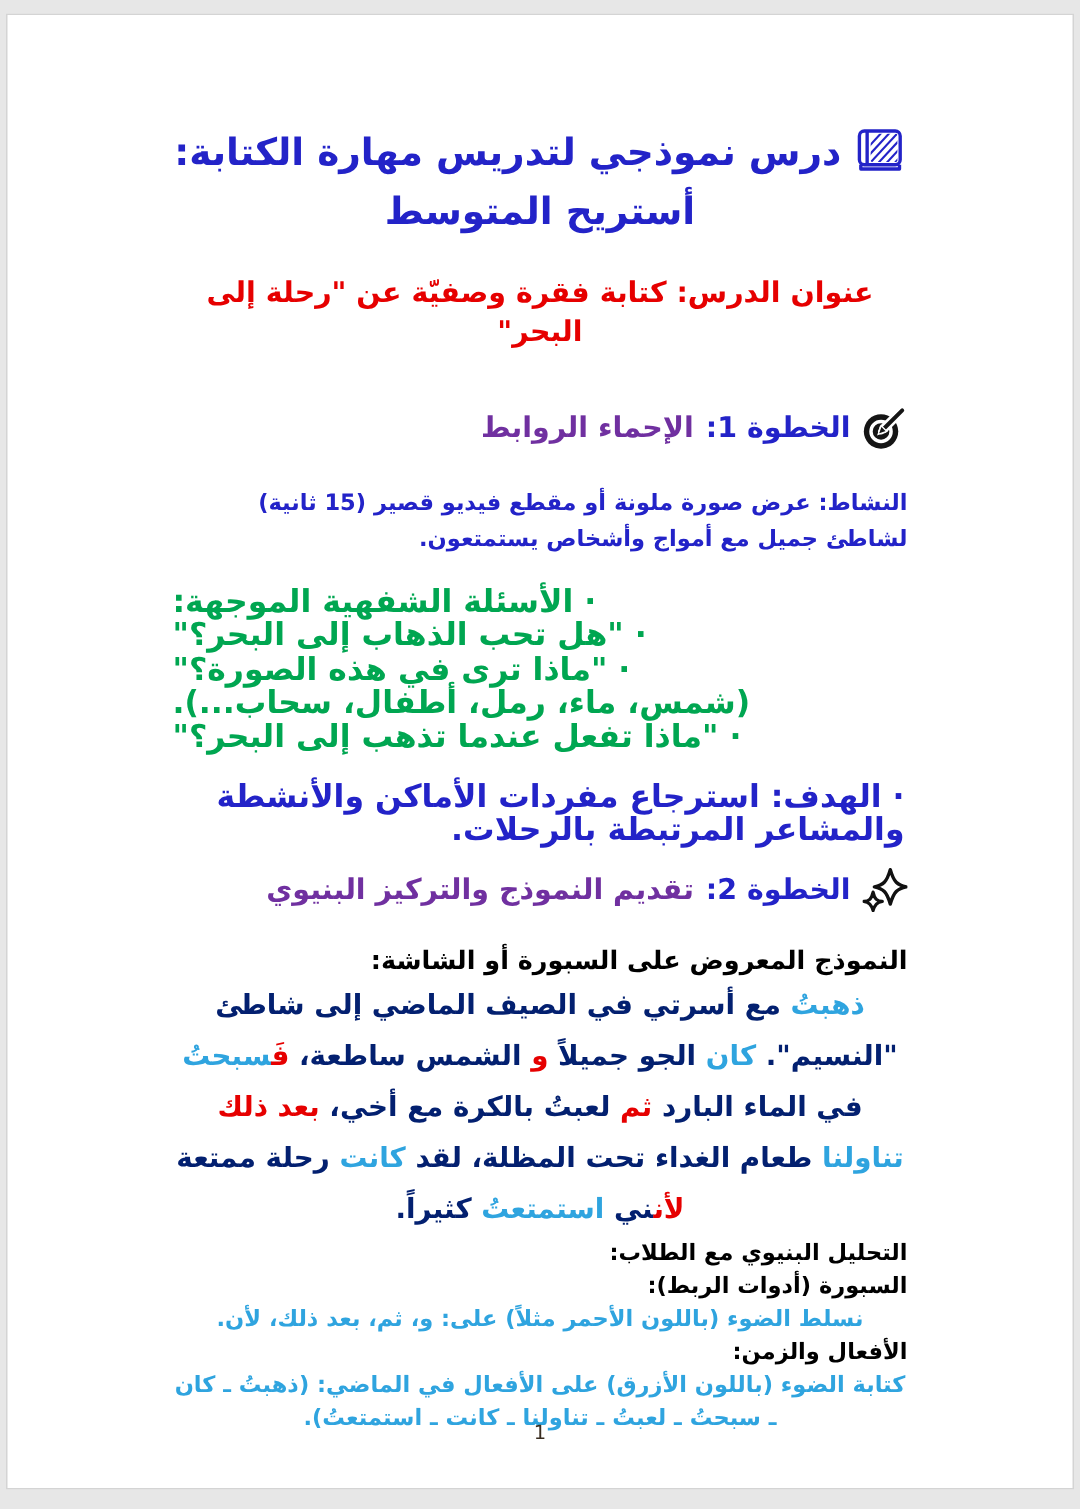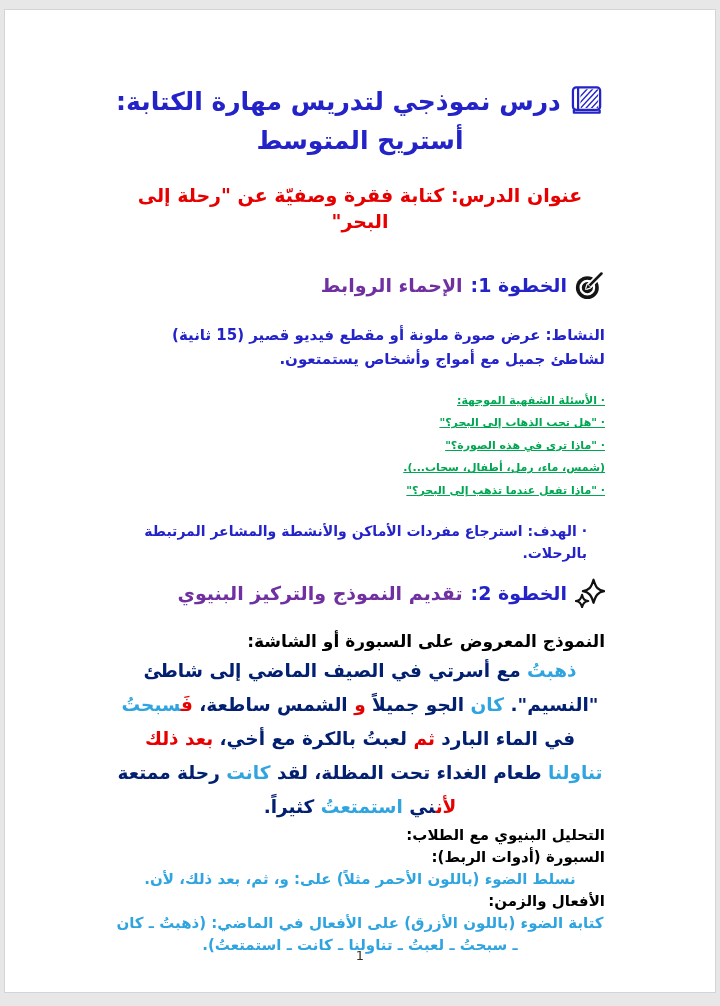--- a/index.html
+++ b/index.html
@@ -27,23 +27,23 @@
   .lesson-title{margin-top:22px;text-align:center;color:var(--red);font-size:19px;line-height:26px;}
   
   .step{display:flex;align-items:center;gap:8px;font-size:19px;line-height:30px;}
   .step.s1{margin-top:36px;}
   .step.s2{margin-top:14px;}
   .step .lbl{color:var(--blue);}
   .step .nm{color:var(--purple);}
   
   .activity{margin:23px 0 0 0;text-align:right;color:var(--blue);font-size:15px;line-height:24px;}
   
-  .green-block{margin-top:19px;color:var(--green);font-size:11px;line-height:22.4px;text-align:right;text-decoration:underline;}
+  .green-block{margin-top:19px;color:var(--green);font-size:21px;line-height:22.4px;text-align:left;}
   
-  .goal{margin:18px 18px 0 0;color:var(--blue);font-size:14px;line-height:22px;text-align:right;}
+  .goal{margin:18px 2px 0 0;color:var(--blue);font-size:21px;line-height:22px;text-align:right;}
   
   .model-intro{margin:20px 0 0 0;color:var(--black);font-size:17px;line-height:26px;text-align:right;}
   .model-title{color:var(--red);font-size:18.5px;line-height:28px;text-align:center;}
   .model-paragraph{margin:0;color:var(--navy);font-size:18.5px;line-height:34px;text-align:center;}
   .c-base{color:var(--navy);}
   .c-verb{color:var(--lblue);}
   .c-conn{color:var(--red);}
   
   .a-head{color:var(--black);font-size:15px;line-height:22px;text-align:right;}
   .a-note{color:var(--lblue);font-size:15px;line-height:22px;text-align:center;}

